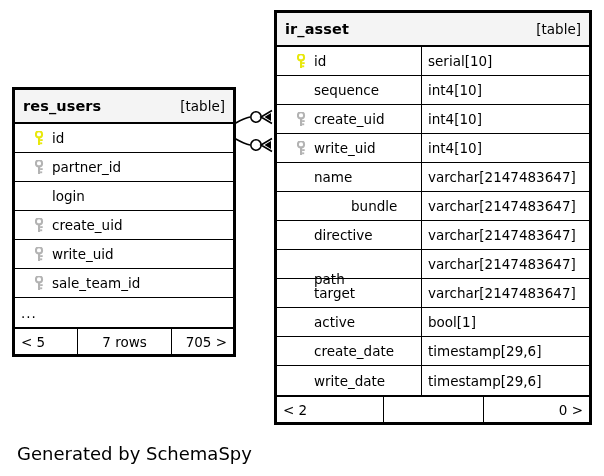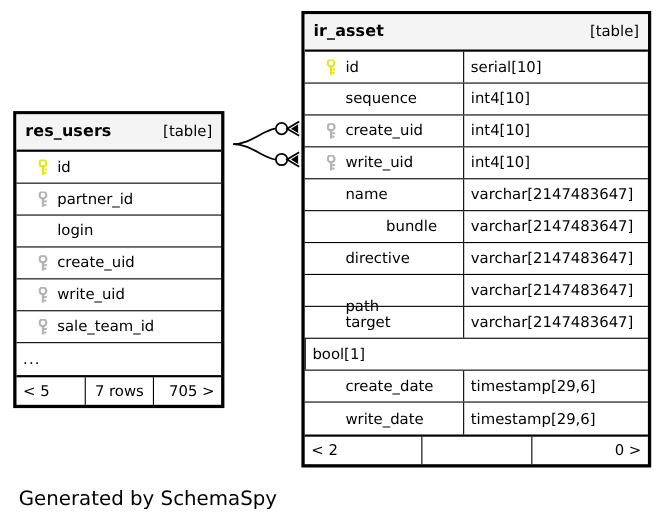--- a/index.html
+++ b/index.html
@@ -156,21 +156,21 @@
     </g>
 
     <g>
       <path d="M 212 131 C 228 131, 238 143, 250 145" fill="none" stroke="#000000" stroke-width="1.6"></path>
       <circle cx="256" cy="145" r="5.2" fill="#ffffff" stroke="#000000" stroke-width="1.6"></circle>
       <path d="M 272 138.5 L 261 145 L 272 151.5" fill="none" stroke="#000000" stroke-width="1.6" stroke-linejoin="miter"></path>
       <path d="M 271 141 L 264.5 145 L 271 149 Z" fill="#000000"></path>
     </g>
   </svg>
 
-  <div class="entity" id="entity-res-users" style="left:12px; top:101px; width:192px;">
+  <div class="entity" id="entity-res-users" style="left:12px; top:87px; width:224px;">
 
     <div class="entity-header">
       <span class="entity-name">res_users</span>
       <span class="entity-kind">[table]</span>
     </div>
 
     <div class="rows">
 
       <div class="row">
         <span class="col-name" style="flex:1 1 auto;">
@@ -361,20 +361,24 @@
 
       <div class="row">
         <span class="col-name" style="flex:0 0 144px;">
           <span class="key-slot"></span>
           <span>target</span>
         </span>
         <span class="col-type">varchar[2147483647]</span>
       </div>
 
       <div class="row">
+        <span class="col-name" style="flex:0 0 144px;">
+          <span class="key-slot"></span>
+          <span>active</span>
+        </span>
         <span class="col-type">bool[1]</span>
       </div>
 
       <div class="row">
         <span class="col-name" style="flex:0 0 144px;">
           <span class="key-slot"></span>
           <span>create_date</span>
         </span>
         <span class="col-type">timestamp[29,6]</span>
       </div>

